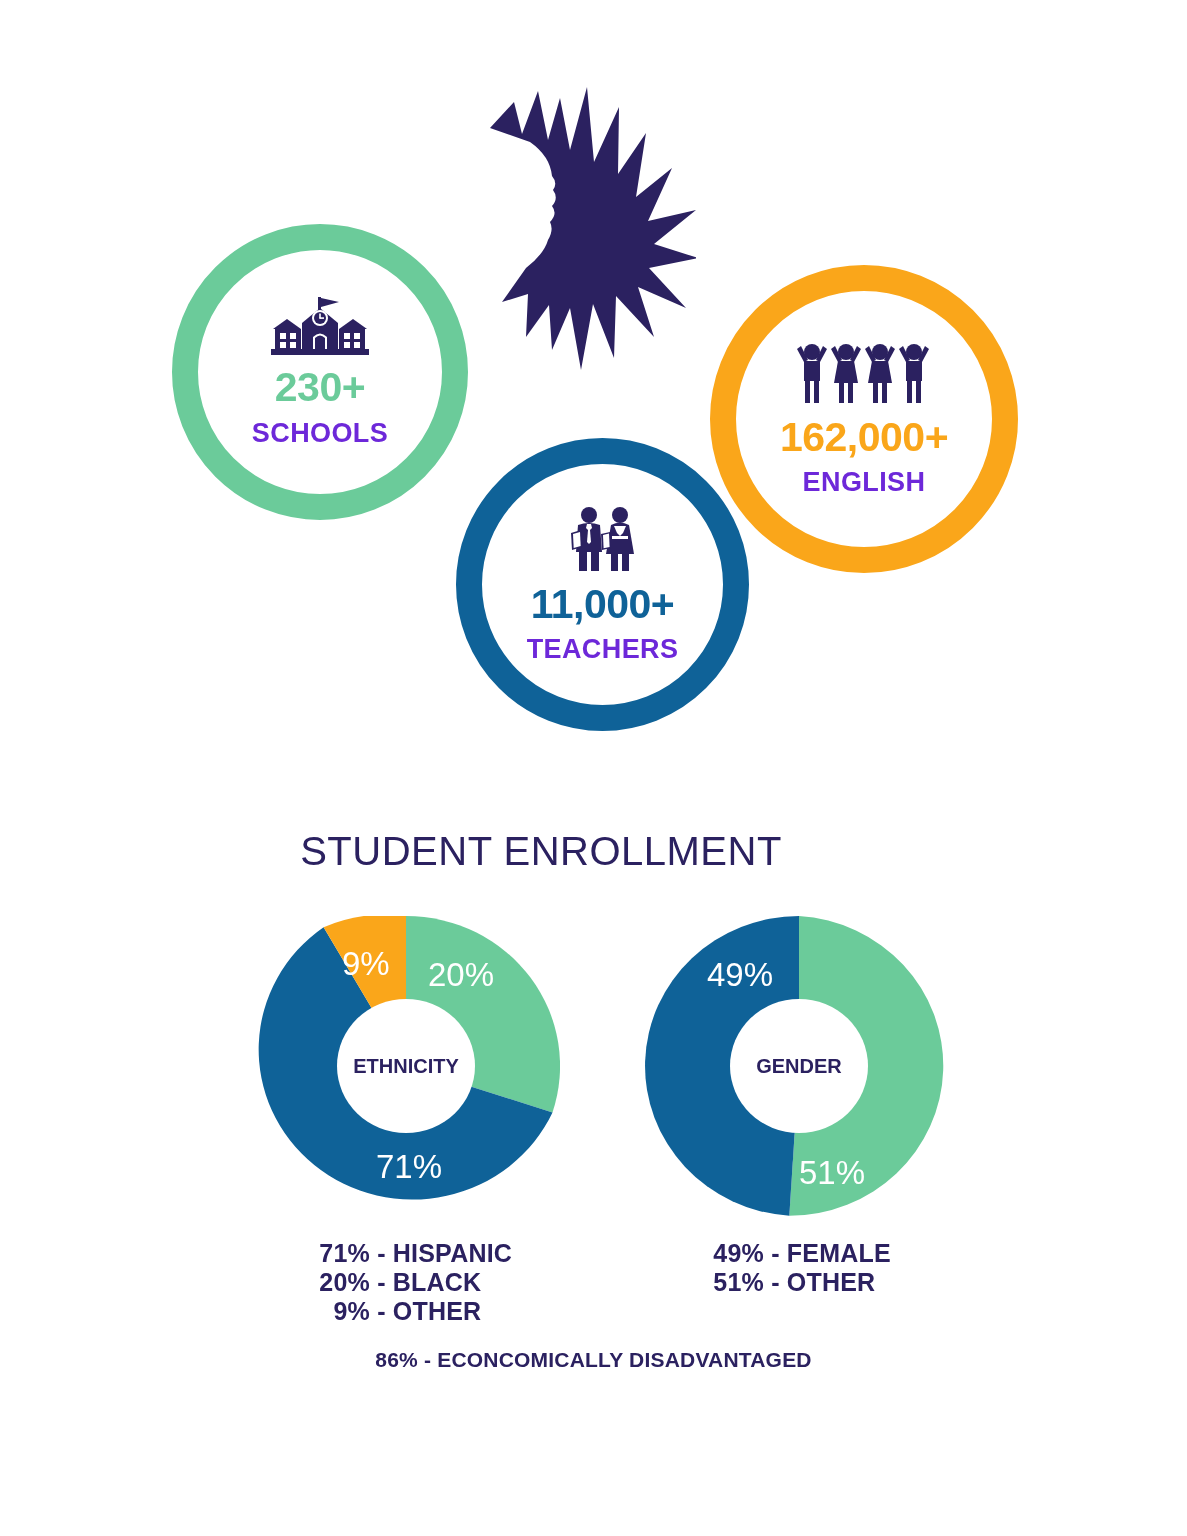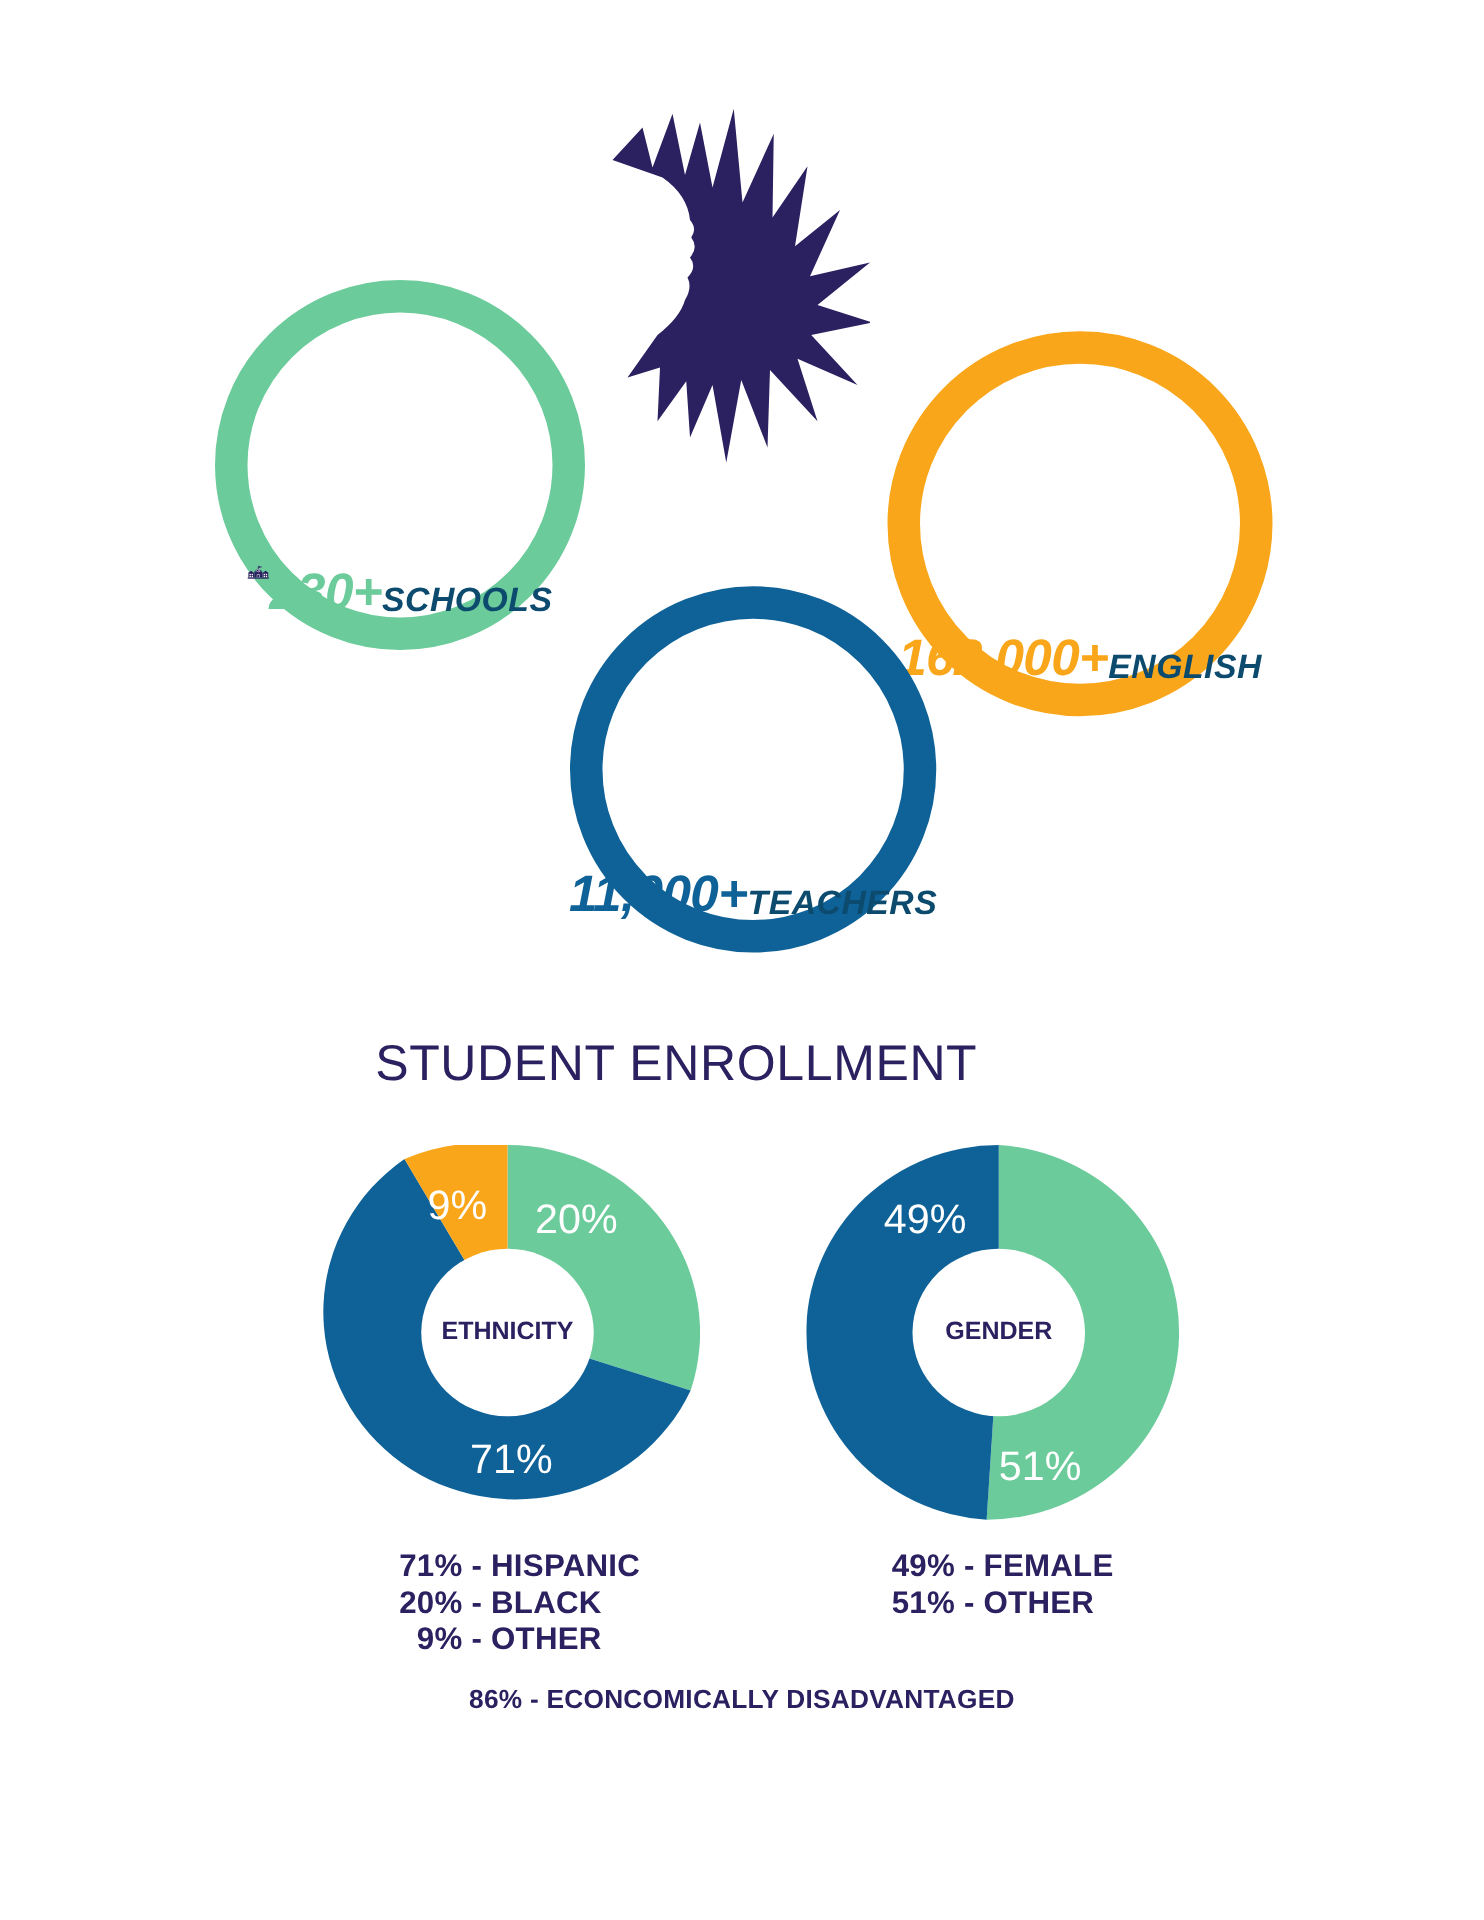--- a/index.html
+++ b/index.html
@@ -24,36 +24,36 @@
     height: 290px;
   }
 
   
   .stat-circle {
     position: absolute;
     border-radius: 50%;
     background: #ffffff;
     box-sizing: border-box;
     display: flex;
-    align-items: flex-end;
+    flex-direction: column;
+    align-items: center;
     justify-content: center;
-    font-style: italic;
   }
   .stat-icon {
     display: block;
     margin-bottom: 6px;
   }
   .stat-value {
     font-weight: bold;
     letter-spacing: -0.5px;
     line-height: 1;
   }
   .stat-label {
     font-weight: bold;
-    color: #0c4a6e;
+    color: #6d28d9;
     line-height: 1;
     letter-spacing: 0.4px;
   }
 
   #circle-schools {
     left: 172px;
     top: 224px;
     width: 296px;
     height: 296px;
     border: 26px solid #6bcb9a;
@@ -66,21 +66,21 @@
     top: 265px;
     width: 308px;
     height: 308px;
     border: 26px solid #faa61a;
   }
   #circle-students .stat-value { color: #faa61a; font-size: 41px; margin-top: 6px; }
   #circle-students .stat-label { font-size: 27px; margin-top: 11px; }
 
   #circle-teachers {
     left: 456px;
-    top: 469px;
+    top: 438px;
     width: 293px;
     height: 293px;
     border: 26px solid #0f6298;
   }
   #circle-teachers .stat-value { color: #0f6298; font-size: 41px; margin-top: 6px; }
   #circle-teachers .stat-label { font-size: 27px; margin-top: 11px; }
 
   
   #enrollment-title {
     position: absolute;

